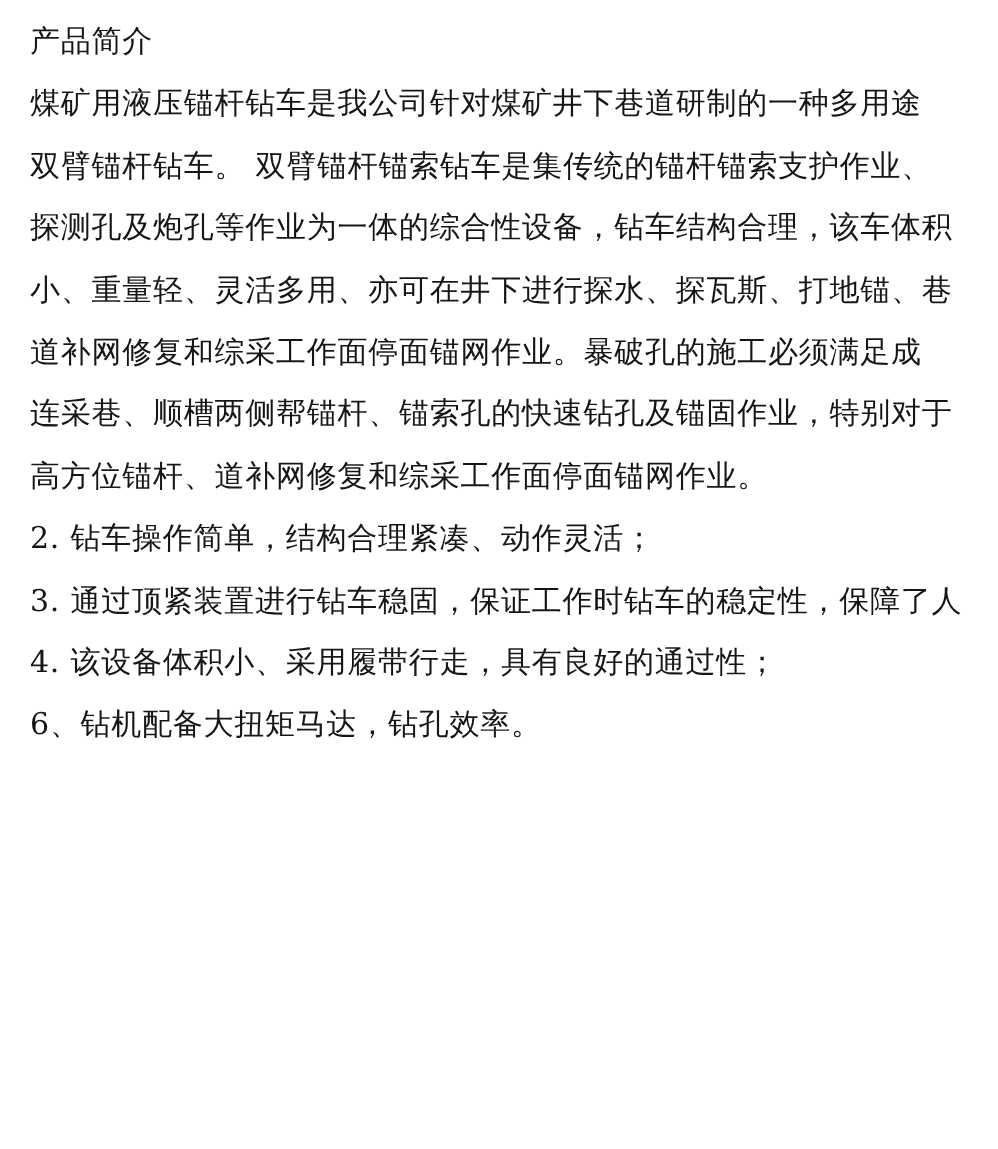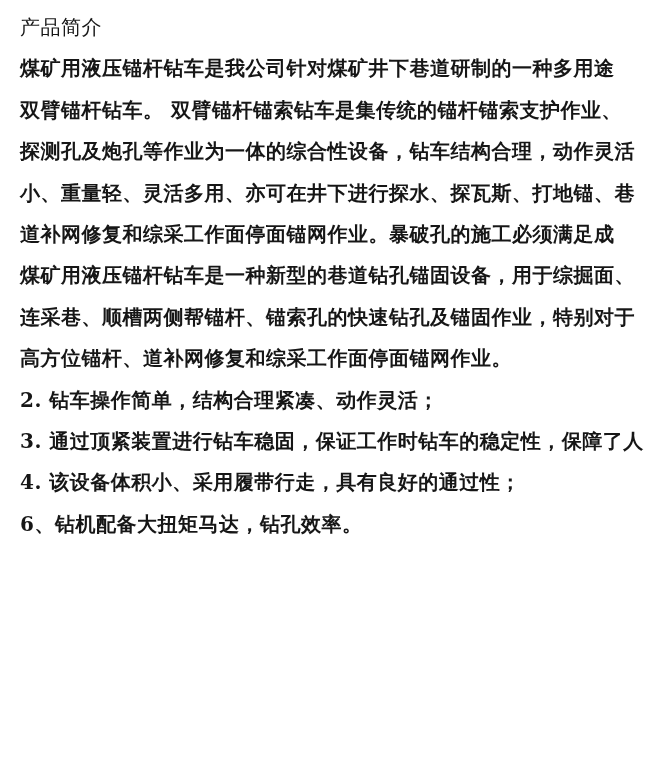--- a/index.html
+++ b/index.html
@@ -16,36 +16,35 @@
     padding: 7px 14px 0 20px;
     overflow: hidden;
     font-family: "DejaVu Serif", "Liberation Serif", serif;
     color: #161616;
   }
   .line {
     font-size: 20px;
     line-height: 41.4px;
     letter-spacing: 0.5px;
     white-space: pre;
-    font-weight: 700;
+    font-weight: 400;
   }
   .heading {
     font-weight: 400; 
   }
 </style>
 </head>
 <body>
 
 <div class="page">
   <div class="line heading">产品简介</div>
   <div class="line">煤矿用液压锚杆钻车是我公司针对煤矿井下巷道研制的一种多用途</div>
   <div class="line">双臂锚杆钻车。 双臂锚杆锚索钻车是集传统的锚杆锚索支护作业、</div>
-  <div class="line">探测孔及炮孔等作业为一体的综合性设备，钻车结构合理，动作灵活</div>
+  <div class="line">探测孔及炮孔等作业为一体的综合性设备，钻车结构合理，该车体积</div>
   <div class="line">小、重量轻、灵活多用、亦可在井下进行探水、探瓦斯、打地锚、巷</div>
   <div class="line">道补网修复和综采工作面停面锚网作业。暴破孔的施工必须满足成</div>
-  <div class="line">煤矿用液压锚杆钻车是一种新型的巷道钻孔锚固设备，用于综掘面、</div>
   <div class="line">连采巷、顺槽两侧帮锚杆、锚索孔的快速钻孔及锚固作业，特别对于</div>
   <div class="line">高方位锚杆、道补网修复和综采工作面停面锚网作业。</div>
   <div class="line">2. 钻车操作简单，结构合理紧凑、动作灵活；</div>
   <div class="line">3. 通过顶紧装置进行钻车稳固，保证工作时钻车的稳定性，保障了人</div>
   <div class="line">4. 该设备体积小、采用履带行走，具有良好的通过性；</div>
   <div class="line">6、钻机配备大扭矩马达，钻孔效率。</div>
 </div>
 
 </body></html>

